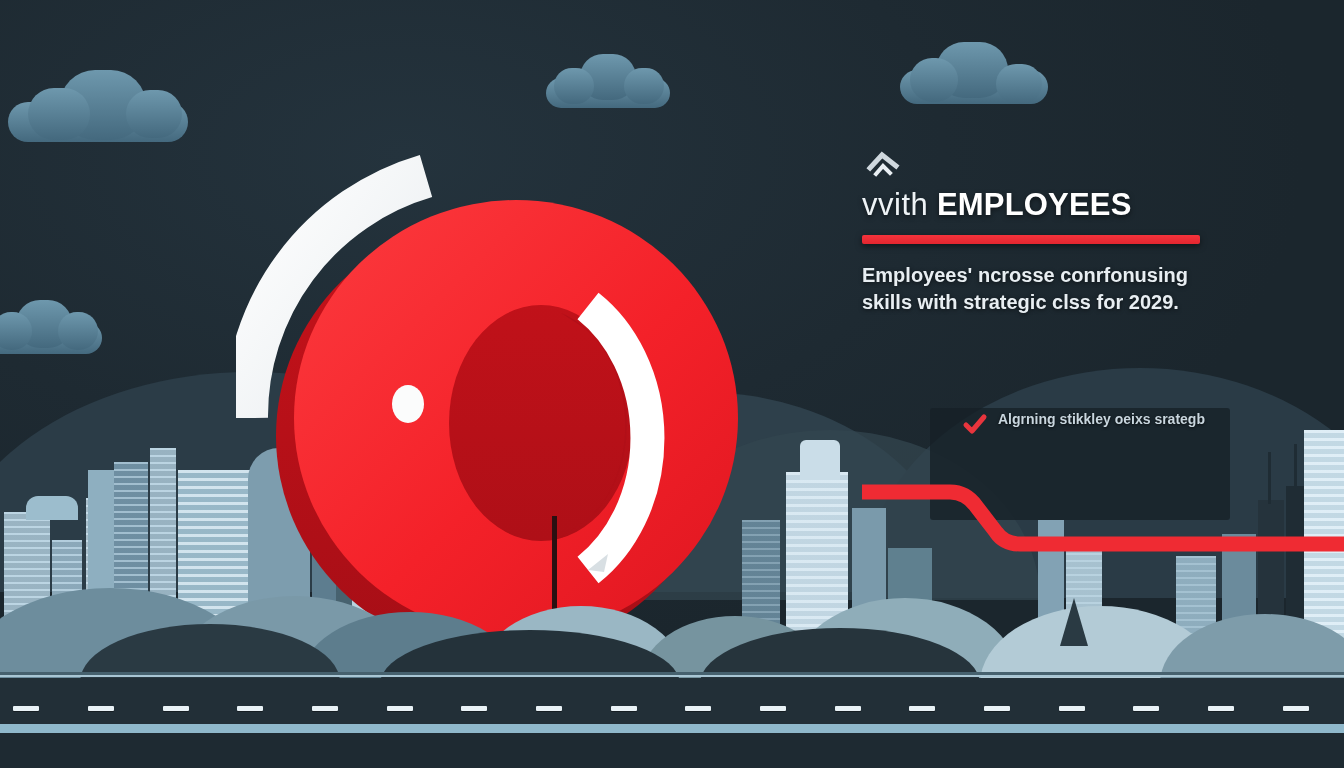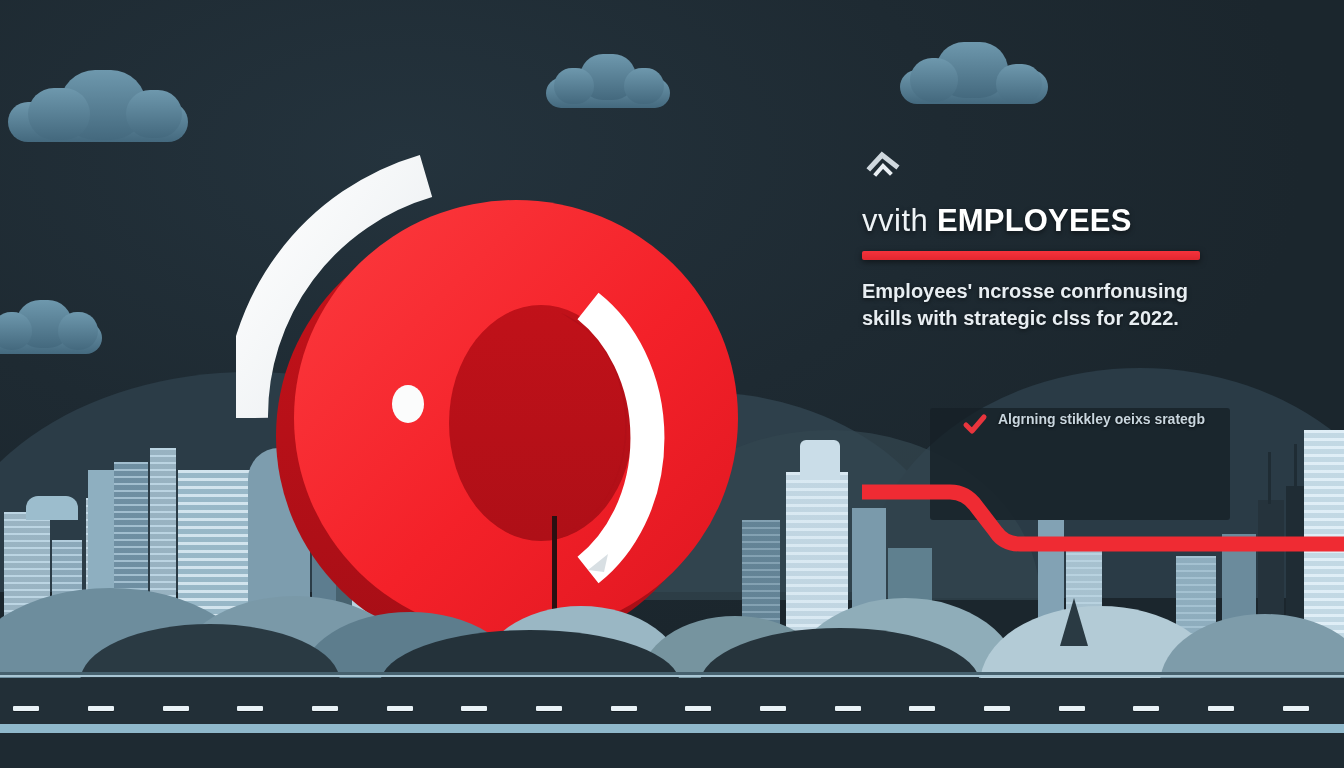--- a/index.html
+++ b/index.html
@@ -64,21 +64,21 @@
 
   #title1{
     font-size:43px;font-weight:700;letter-spacing:-.6px;
     color:#fdfdfd;line-height:1.04;white-space:nowrap;
     text-shadow:0 2px 5px rgba(0,0,0,.55);
   }
   #title1 .chev{
     display:inline-block;margin-left:4px;vertical-align:4px;
   }
   #title2{
-    margin-top:16px;font-size:31px;line-height:1.05;white-space:nowrap;
+    margin-top:0;font-size:31px;line-height:1.05;white-space:nowrap;
     text-shadow:0 2px 5px rgba(0,0,0,.5);
   }
   #title2 .thin{font-weight:300;color:#eef3f6;letter-spacing:.5px;}
   #title2 .bold{font-weight:700;color:#ffffff;letter-spacing:.2px;}
 
   #rule{
     margin-top:14px;width:338px;height:9px;border-radius:2px;
     background:linear-gradient(180deg,#f5333c 0%,#e3262f 100%);
     box-shadow:0 2px 6px rgba(0,0,0,.5);
   }
@@ -355,21 +355,21 @@
       </span>
     </div>
 
     <div id="title2">
       <span class="thin">vvith</span>
       <span class="bold">EMPLOYEES</span>
     </div>
 
     <div id="rule"></div>
 
-    <div id="lede">Employees' ncrosse conrfonusing skills with strategic clss for 2022.</div>
+    <div id="lede">Employees' ncrosse conrfonusing skills with strategic clss for 2029.</div>
   </div>
 
   <div id="bullets">
 
     <div class="bullet-row">
       <span class="check">
         <svg width="26" height="26" viewBox="0 0 26 26">
           <path d="M4 13 L10 19 L22 5" fill="none" stroke="#e8353d" stroke-width="5" stroke-linecap="round" stroke-linejoin="round"></path>
         </svg>
       </span>

